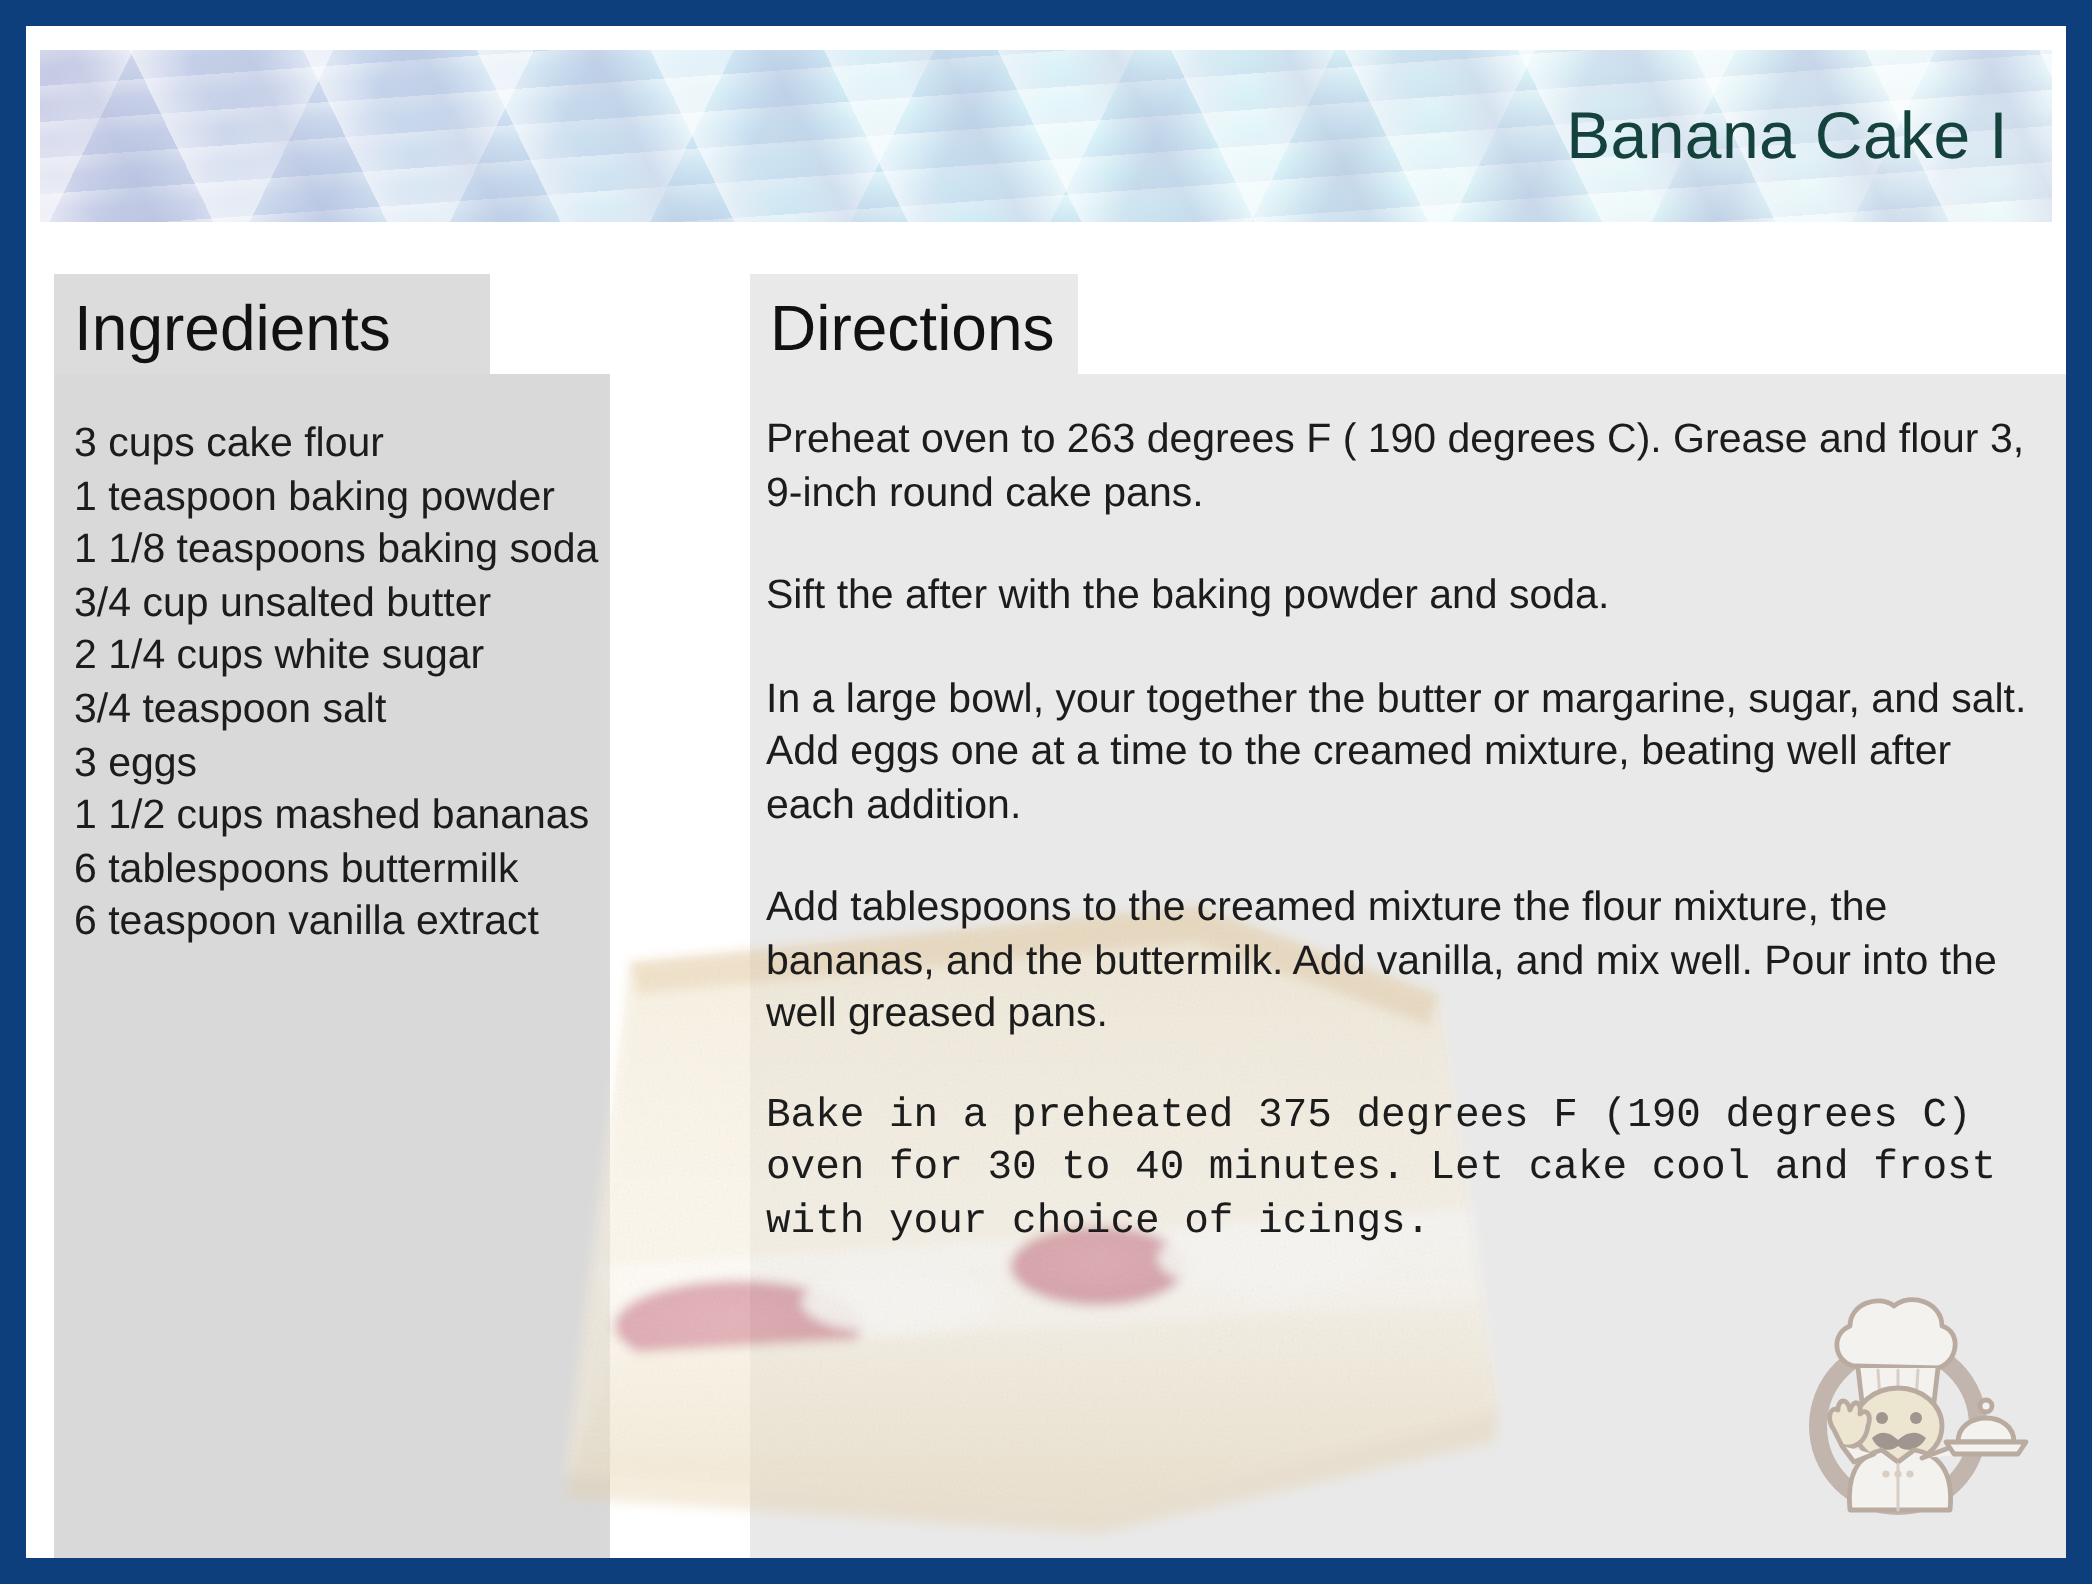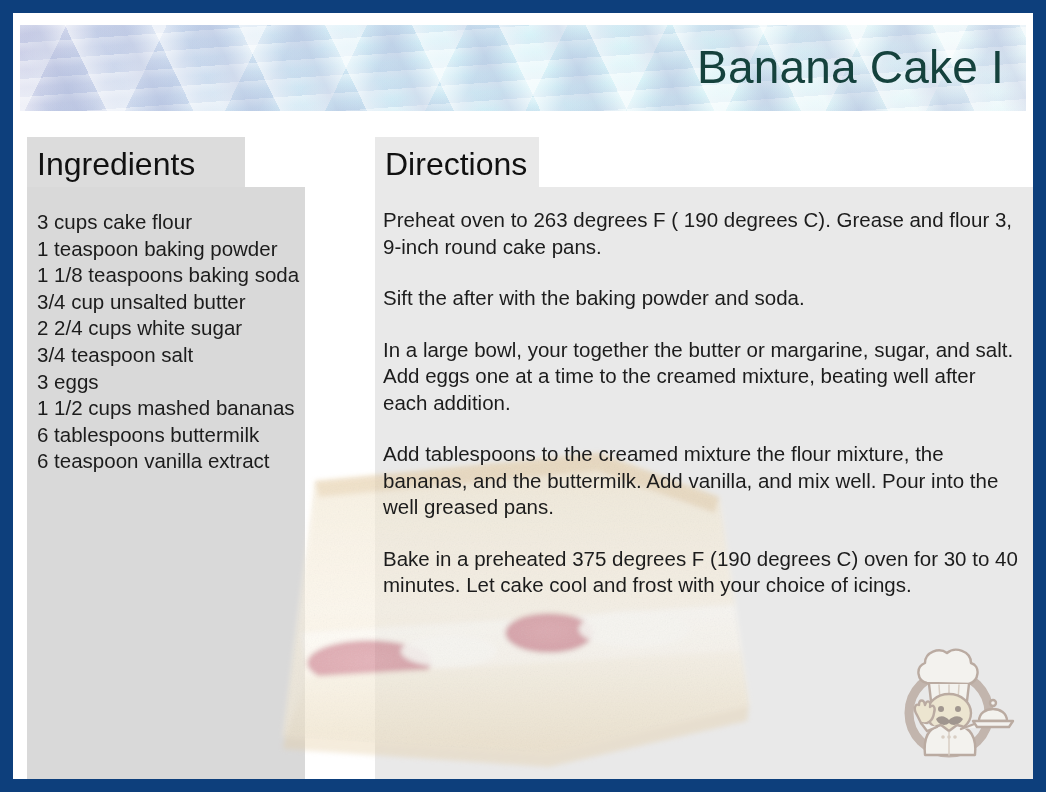--- a/index.html
+++ b/index.html
@@ -51,21 +51,21 @@
         #d9f3f7 68%,
         #e2f5f8 86%,
         #eaf8fa 100%);
     overflow: hidden;
   }
   .banner-title {
     position: absolute;
     right: 22px;
     top: 50%;
     transform: translateY(-52%);
-    font-size: 46px;
+    font-size: 33px;
     line-height: 1;
     color: #15423d;
     white-space: nowrap;
     letter-spacing: 0.2px;
   }
 
   
   .tab {
     position: absolute;
     background: #dcdcdc;
@@ -126,21 +126,21 @@
   }
 
   .direction-p {
     font-size: 20.5px;
     line-height: 26.5px;
     color: #1c1c1c;
     margin: 0 0 25px 0;
     position: relative;
     z-index: 3;
   }
-  .direction-p:last-child { margin-bottom: 0; }
+  .direction-p:last-child { margin-bottom: 0; font-family: Liberation Mono, monospace; }
 
   
   .cake-photo {
     position: absolute;
     left: 236px;
     top: 424px;
     width: 540px;
     height: 340px;
     z-index: 2;
     pointer-events: none;
@@ -171,21 +171,21 @@
   <div class="tab tab-ingredients">Ingredients</div>
 
   <div class="tab tab-directions">Directions</div>
 
   <div class="panel panel-ingredients">
     <ul class="ingredient-list">
       <li>3 cups cake flour</li>
       <li>1 teaspoon baking powder</li>
       <li>1 1/8 teaspoons baking soda</li>
       <li>3/4 cup unsalted butter</li>
-      <li>2 2/4 cups white sugar</li>
+      <li>2 1/4 cups white sugar</li>
       <li>3/4 teaspoon salt</li>
       <li>3 eggs</li>
       <li>1 1/2 cups mashed bananas</li>
       <li>6 tablespoons buttermilk</li>
       <li>6 teaspoon vanilla extract</li>
     </ul>
   </div>
 
   <div class="panel panel-directions">
     <p class="direction-p">Preheat oven to 263 degrees F ( 190 degrees C). Grease and flour 3, 9-inch round cake pans.</p>

